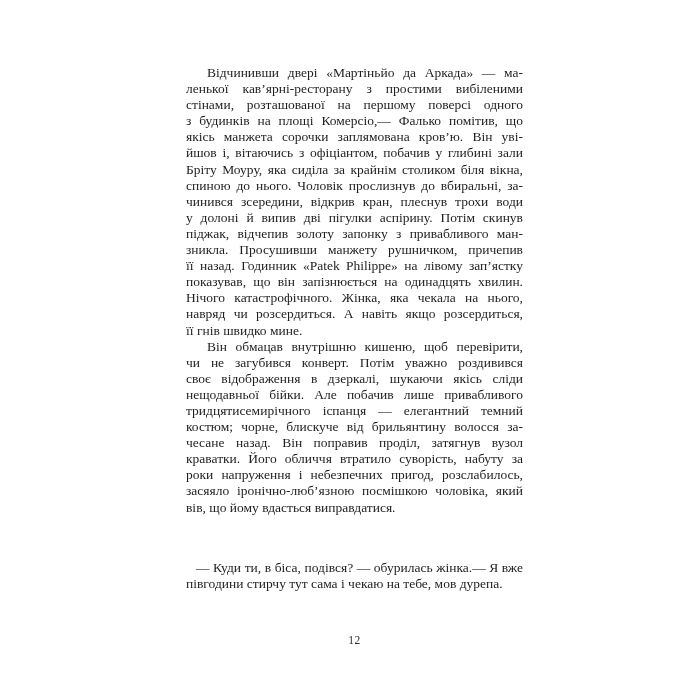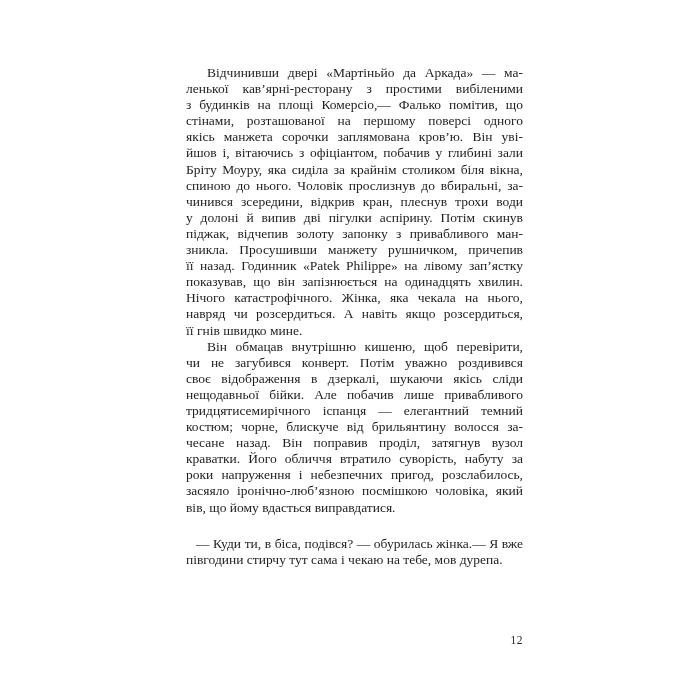--- a/index.html
+++ b/index.html
@@ -22,21 +22,21 @@
     top: 65px;
     width: 337px;
     font-size: 13.5px;
     line-height: 16.1px;
   }
   .para {
     margin: 0;
     padding: 0;
   }
   .para.gap-before {
-    margin-top: 20px;
+    margin-top: 44px;
   }
   .line {
     text-align: justify;
     text-align-last: justify;
     height: 16.1px;
     overflow: visible;
   }
   .line.last {
     text-align-last: left;
   }
@@ -44,36 +44,36 @@
     text-indent: 21px;
   }
   .para.dialogue .line.first {
     text-indent: 10px;
   }
   .page-number {
     position: absolute;
     top: 634px;
     left: 186px;
     width: 337px;
-    text-align: right;
+    text-align: center;
     font-size: 11.5px;
     letter-spacing: 0.5px;
     color: #2a2a2a;
   }
 </style>
 </head>
 <body>
 
 <div class="book-page">
   <div class="text-block">
       <div class="para">
         <div class="line first">Відчинивши двері «Мартіньйо да Аркада» — ма-</div>
         <div class="line">ленької кав’ярні-ресторану з простими вибіленими</div>
+        <div class="line">стінами, розташованої на першому поверсі одного</div>
         <div class="line">з будинків на площі Комерсіо,— Фалько помітив, що</div>
-        <div class="line">стінами, розташованої на першому поверсі одного</div>
         <div class="line">якісь манжета сорочки заплямована кров’ю. Він уві-</div>
         <div class="line">йшов і, вітаючись з офіціантом, побачив у глибині зали</div>
         <div class="line">Бріту Моуру, яка сиділа за крайнім столиком біля вікна,</div>
         <div class="line">спиною до нього. Чоловік прослизнув до вбиральні, за-</div>
         <div class="line">чинився зсередини, відкрив кран, плеснув трохи води</div>
         <div class="line">у долоні й випив дві пігулки аспірину. Потім скинув</div>
         <div class="line">піджак, відчепив золоту запонку з привабливого ман-</div>
         <div class="line">зникла. Просушивши манжету рушничком, причепив</div>
         <div class="line">її назад. Годинник «Patek Philippe» на лівому зап’ястку</div>
         <div class="line">показував, що він запізнюється на одинадцять хвилин.</div>

